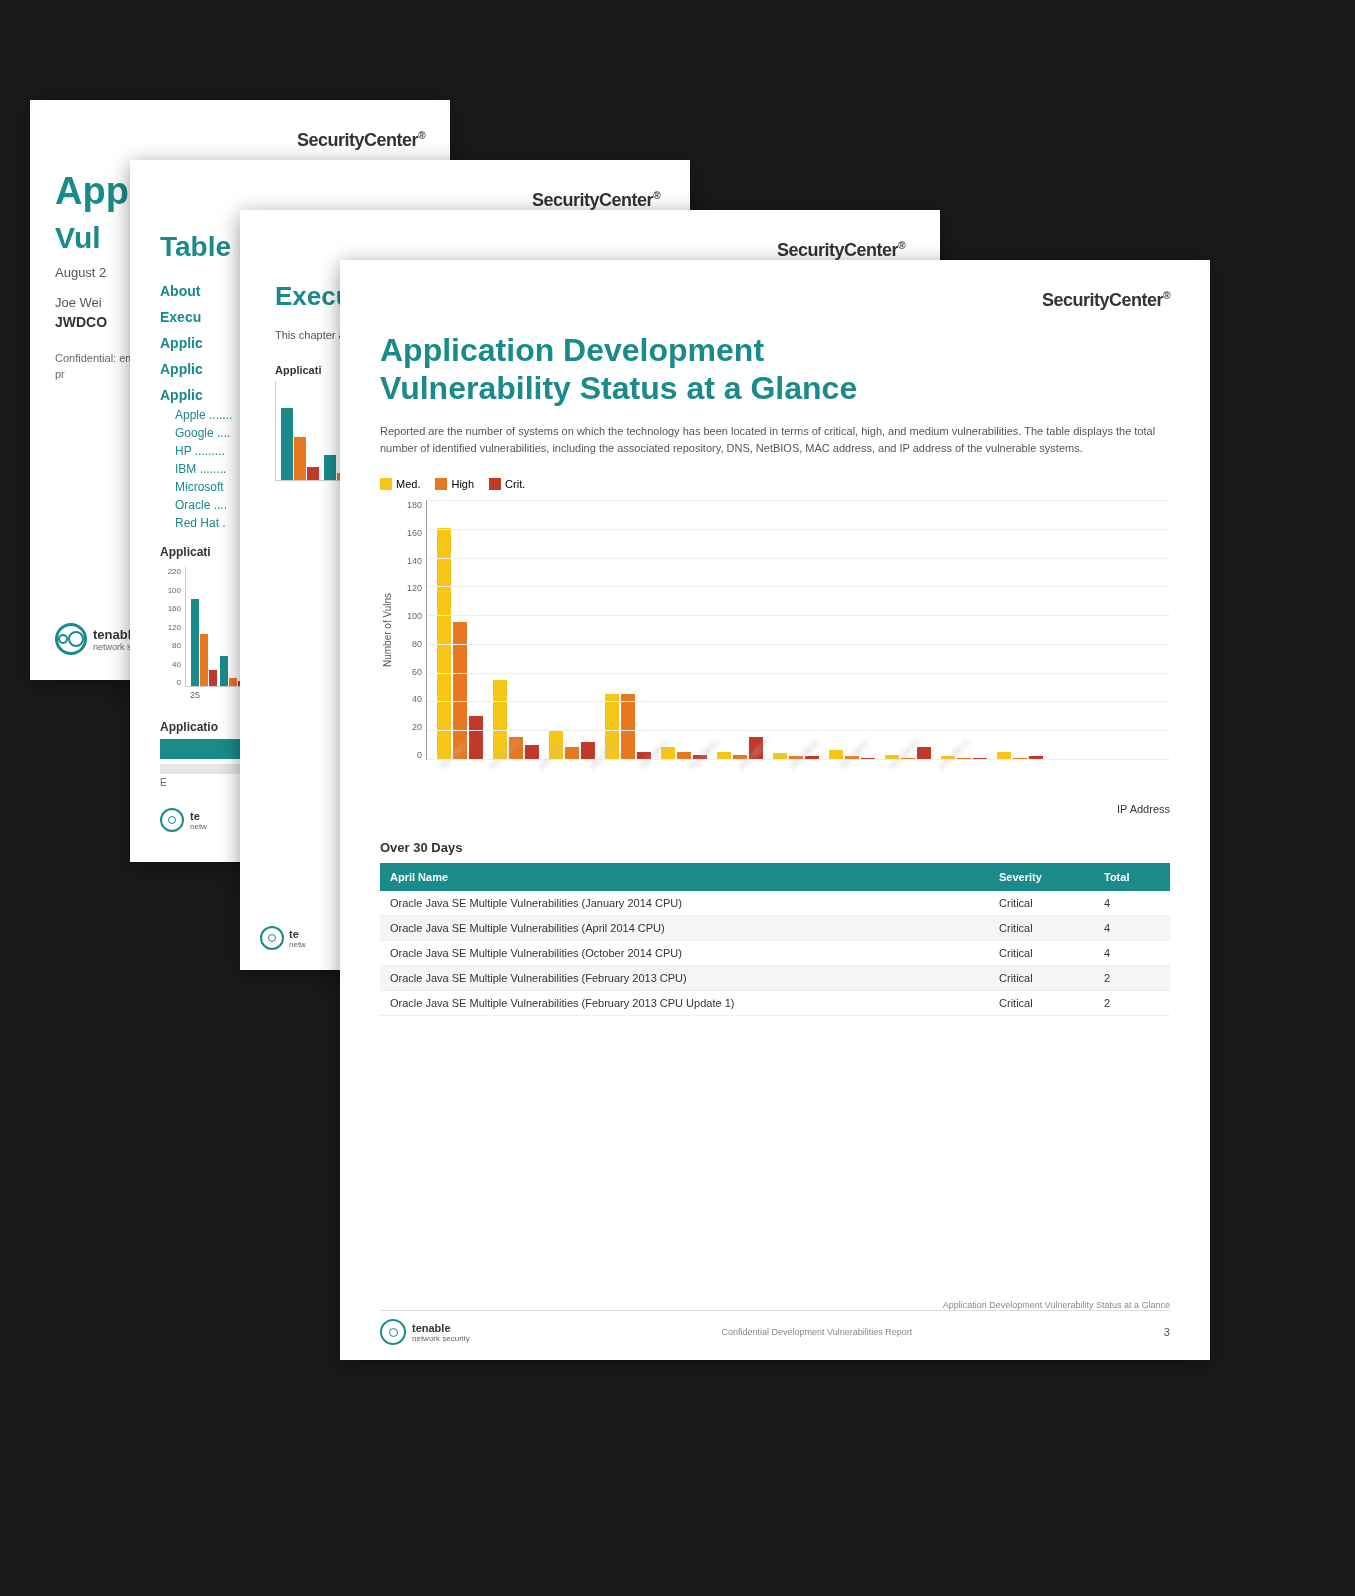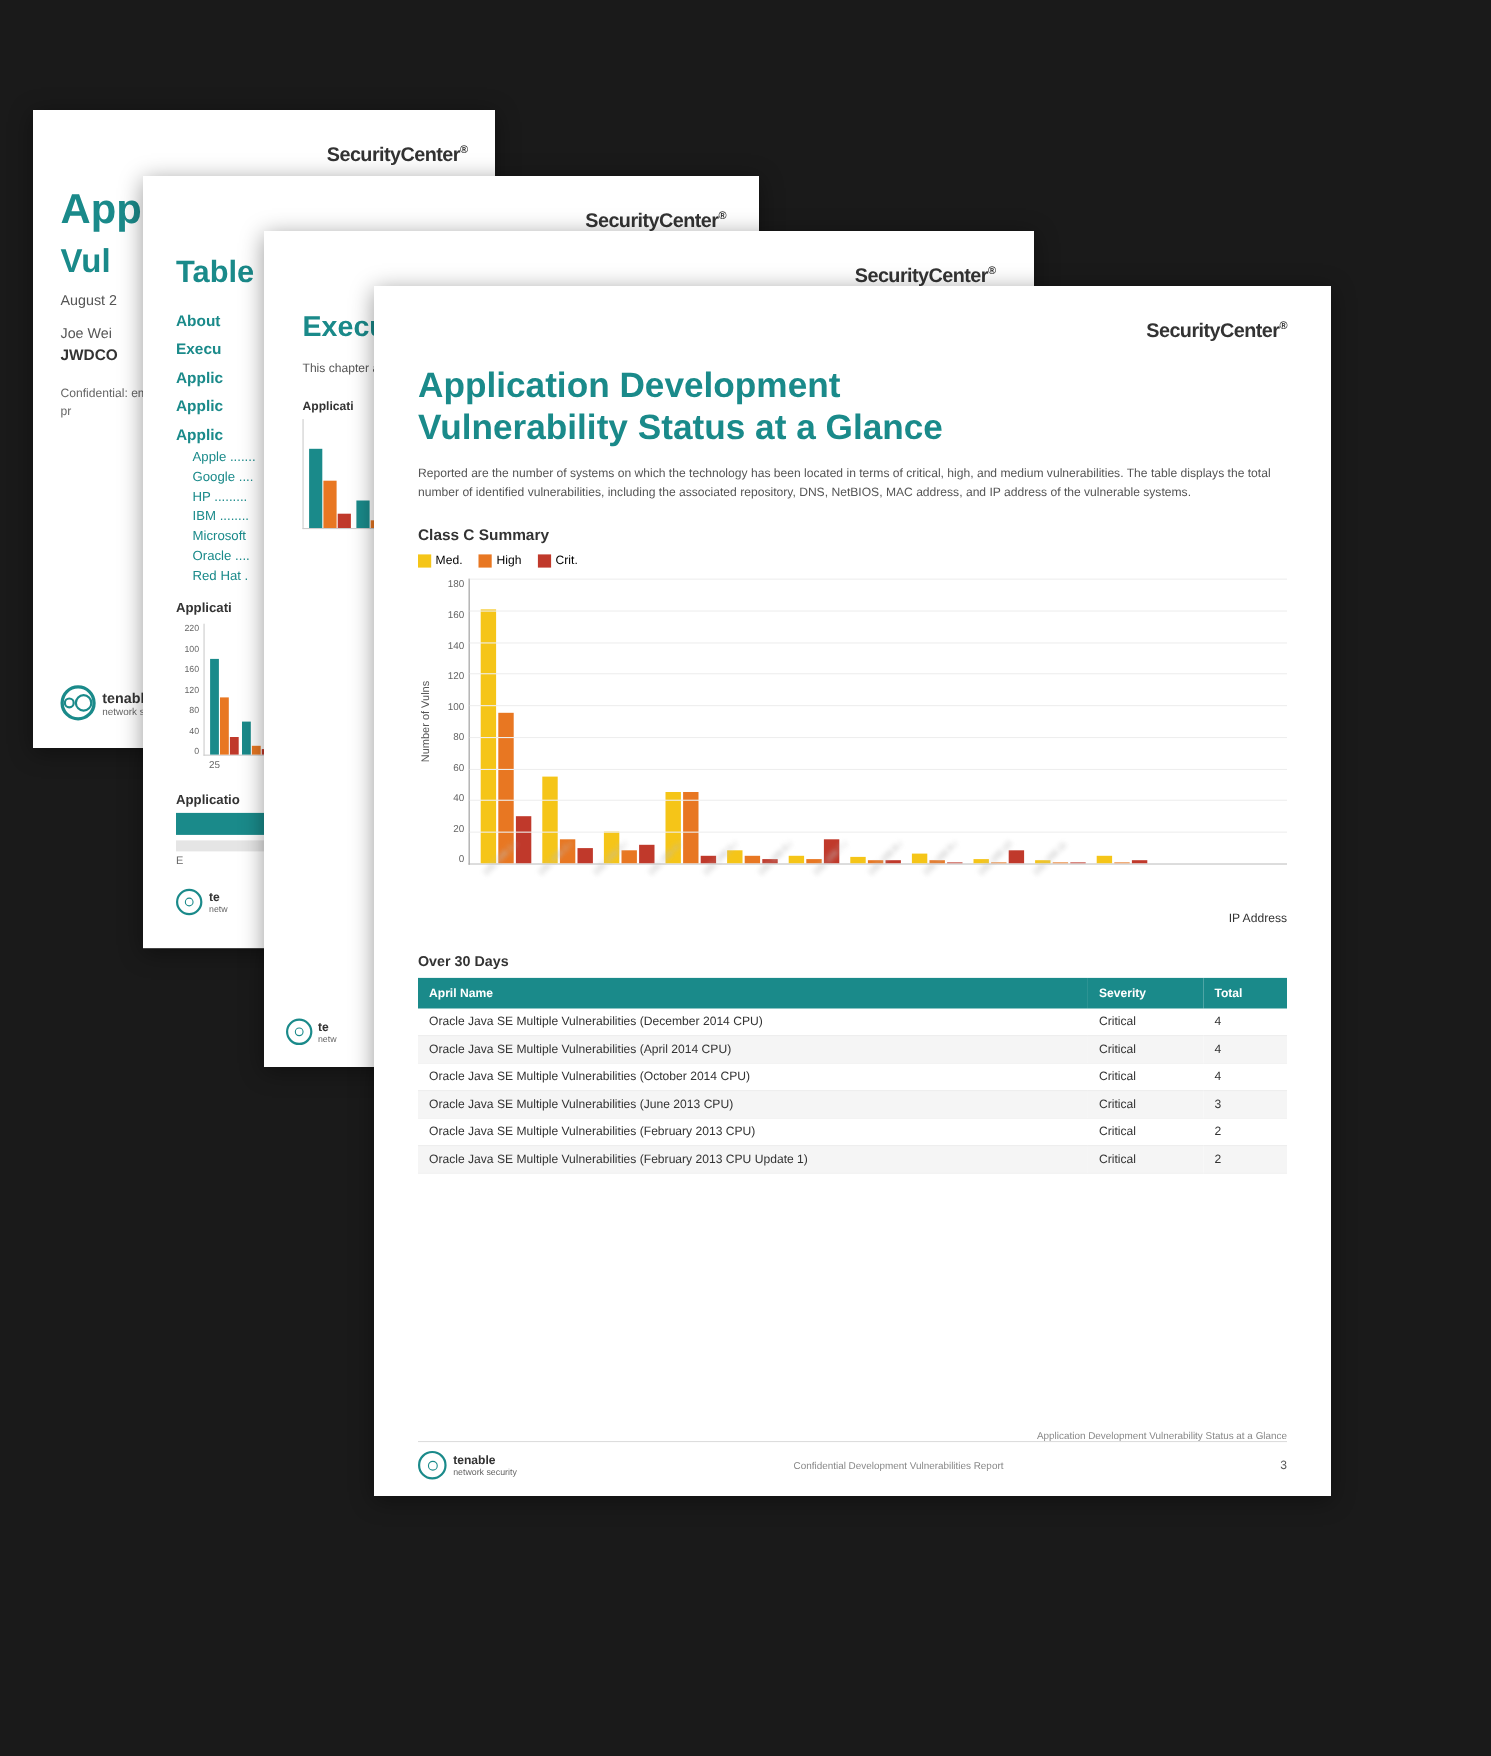--- a/index.html
+++ b/index.html
@@ -420,21 +420,20 @@
     <span>SecurityCenter</span><sup>®</sup>
   </div>
 
   <div class="main-heading">
     <span>Application Development</span><br>
     <span>Vulnerability Status at a Glance</span>
   </div>
 
   <div class="main-description">Reported are the number of systems on which the technology has been located in terms of critical, high, and medium vulnerabilities. The table displays the total number of identified vulnerabilities, including the associated repository, DNS, NetBIOS, MAC address, and IP address of the vulnerable systems.</div>
 
-  <div class="chart-section-title">Class C Summary</div>
 
   <div class="chart-legend">
     <div class="legend-item">
       <div class="legend-box" style="background:#f5c518;"></div>
       <span>Med.</span>
     </div>
     <div class="legend-item">
       <div class="legend-box" style="background:#e87722;"></div>
       <span>High</span>
     </div>
@@ -561,40 +560,35 @@
     <table>
       <thead>
         <tr>
           <th>April Name</th>
           <th>Severity</th>
           <th>Total</th>
         </tr>
       </thead>
       <tbody id="table-body">
           <tr>
-            <td>Oracle Java SE Multiple Vulnerabilities (December 2014 CPU)</td>
+            <td>Oracle Java SE Multiple Vulnerabilities (January 2014 CPU)</td>
             <td>Critical</td>
             <td>4</td>
           </tr>
           <tr>
             <td>Oracle Java SE Multiple Vulnerabilities (April 2014 CPU)</td>
             <td>Critical</td>
             <td>4</td>
           </tr>
           <tr>
             <td>Oracle Java SE Multiple Vulnerabilities (October 2014 CPU)</td>
             <td>Critical</td>
             <td>4</td>
           </tr>
           <tr>
-            <td>Oracle Java SE Multiple Vulnerabilities (June 2013 CPU)</td>
-            <td>Critical</td>
-            <td>3</td>
-          </tr>
-          <tr>
             <td>Oracle Java SE Multiple Vulnerabilities (February 2013 CPU)</td>
             <td>Critical</td>
             <td>2</td>
           </tr>
           <tr>
             <td>Oracle Java SE Multiple Vulnerabilities (February 2013 CPU Update 1)</td>
             <td>Critical</td>
             <td>2</td>
           </tr>
         </tbody>

